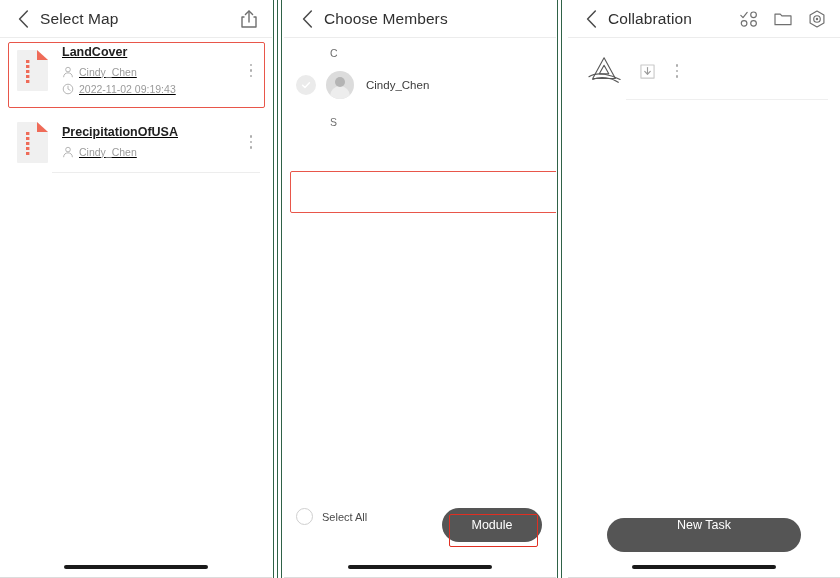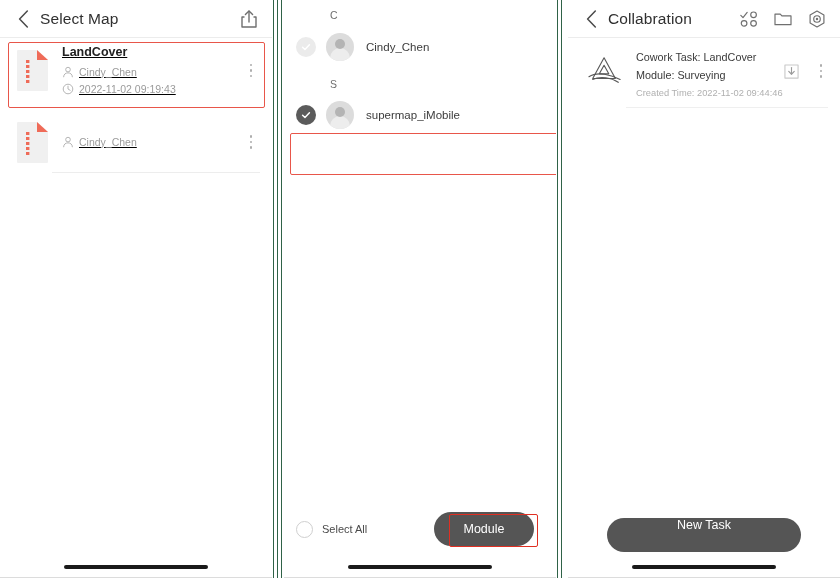--- a/index.html
+++ b/index.html
@@ -197,23 +197,23 @@
   }
   .member-name {
     font-size: 11.5px;
     color: #3c3c3c;
   }
   #hl-supermap { left: 6px; top: 133px; width: 362px; height: 42px; }
 
   
   .footer2 {
     position: absolute;
-    left: 0; right: 8px; bottom: 28px;
-    display: flex;
-    align-items: center;
+    left: 0; right: 0; bottom: 28px;
+    display: flex;
+    align-items: flex-start;
     padding: 0 14px 0 12px;
     height: 42px;
   }
   .selectall {
     display: flex;
     align-items: center;
     gap: 9px;
     cursor: pointer;
   }
   .ring {
@@ -394,20 +394,21 @@
             <path d="M4 3 h19 l11 10 v30 a1 1 0 0 1 -1 1 h-29 a1 1 0 0 1 -1 -1 v-39 a1 1 0 0 1 1 -1 z" fill="#f0f0f0"></path>
             <path d="M23 3 l11 10 h-11 z" fill="#ef6b58"></path>
             <rect x="12" y="13" width="3.4" height="3" fill="#ef6b58"></rect>
             <rect x="12" y="18" width="3.4" height="3" fill="#ef6b58"></rect>
             <rect x="12" y="23" width="3.4" height="3" fill="#ef6b58"></rect>
             <rect x="12" y="28" width="3.4" height="3" fill="#ef6b58"></rect>
             <rect x="12" y="33" width="3.4" height="3" fill="#ef6b58"></rect>
           </svg>
         </div>
         <div class="map-info">
+          <div class="map-name">PrecipitationOfUSA</div>
           <div class="meta-line">
             <svg width="12" height="12" viewBox="0 0 14 14">
               <circle cx="7" cy="4.2" r="2.7" fill="none" stroke="#b0b0b0" stroke-width="1.1"></circle>
               <path d="M1.9 12.6 c0-2.9 2.3-4.6 5.1-4.6 s5.1 1.7 5.1 4.6" fill="none" stroke="#b0b0b0" stroke-width="1.1" stroke-linecap="round"></path>
             </svg>
             <span>Cindy_Chen</span>
           </div>
         </div>
         <div class="dots">
           <i></i>
@@ -423,51 +424,48 @@
   </div>
 
   <div class="divider">
     <span class="l1"></span>
       <span class="l2"></span>
       <span class="l3"></span>
   </div>
 
   <div class="panel panel-2">
 
+    <div class="hdr">
+      <div class="back">
+        <svg width="11" height="18" viewBox="0 0 11 18">
+          <path d="M9.3 1 L1.6 9 L9.3 17" fill="none" stroke="#4a4a4a" stroke-width="1.5" stroke-linecap="round" stroke-linejoin="round"></path>
+        </svg>
+      </div>
+      <div class="hdr-title">Choose Members</div>
+      <div class="hdr-underline"></div>
+    </div>
 
     <div style="position:relative;">
       <div class="hl-box" id="hl-supermap"></div>
 
       <div class="member-section-letter">C</div>
       <div class="member-row">
         <div class="chk off">
           <svg width="12" height="12" viewBox="0 0 14 14">
             <path d="M3 7.3 L5.8 10 L11 4.3" fill="none" stroke="#ffffff" stroke-width="1.7" stroke-linecap="round" stroke-linejoin="round"></path>
           </svg>
         </div>
         <div class="avatar">
           <div class="body"></div>
             <div class="head"></div>
         </div>
         <div class="member-name">Cindy_Chen</div>
       </div>
 
       <div class="member-section-letter">S</div>
-      <div class="member-row">
-        <div class="chk on">
-          <svg width="12" height="12" viewBox="0 0 14 14">
-            <path d="M3 7.3 L5.8 10 L11 4.3" fill="none" stroke="#ffffff" stroke-width="1.7" stroke-linecap="round" stroke-linejoin="round"></path>
-          </svg>
-        </div>
-        <div class="avatar">
-          <div class="body"></div>
-            <div class="head"></div>
-        </div>
-        <div class="member-name">supermap_iMobile</div>
-      </div>
     </div>
 
     <div class="footer2">
       <div class="selectall">
         <div class="ring"></div>
         <div class="selectall-label">Select All</div>
       </div>
       <div class="btn-pill">
         <span>Module</span>
       </div>
@@ -519,25 +517,20 @@
 
     <div>
       <div class="task-row">
         <div class="task-logo">
           <svg width="38" height="34" viewBox="0 0 40 36">
             <path d="M19 4 L31 26 L7 26 Z" fill="none" stroke="#595959" stroke-width="1.2" stroke-linejoin="round"></path>
             <path d="M19 12 L24 21 L14 21 Z" fill="none" stroke="#595959" stroke-width="1.2" stroke-linejoin="round"></path>
             <path d="M3 24 C12 18 27 22 36 27" fill="none" stroke="#595959" stroke-width="1.2" stroke-linecap="round"></path>
             <path d="M7 27 C15 23 27 25 34 30" fill="none" stroke="#595959" stroke-width="1.2" stroke-linecap="round"></path>
           </svg>
-        </div>
-        <div class="task-info">
-          <div class="task-line">Cowork Task: LandCover</div>
-          <div class="task-line">Module: Surveying</div>
-          <div class="task-time">Created Time: 2022-11-02 09:44:46</div>
         </div>
         <div class="task-actions">
           <div class="hdr-icon">
             <svg width="19" height="19" viewBox="0 0 22 22">
               <path d="M3.4 3.4 L18.6 3.4 L18.6 18.6 L3.4 18.6 Z" fill="none" stroke="#c9c9c9" stroke-width="1.3" stroke-linejoin="round"></path>
               <path d="M11 6.3 L11 14" fill="none" stroke="#9b9b9b" stroke-width="1.3" stroke-linecap="round"></path>
               <path d="M7.8 10.9 L11 14.2 L14.2 10.9" fill="none" stroke="#9b9b9b" stroke-width="1.3" stroke-linecap="round" stroke-linejoin="round"></path>
             </svg>
           </div>
           <div class="dots" style="margin-left:0;">

